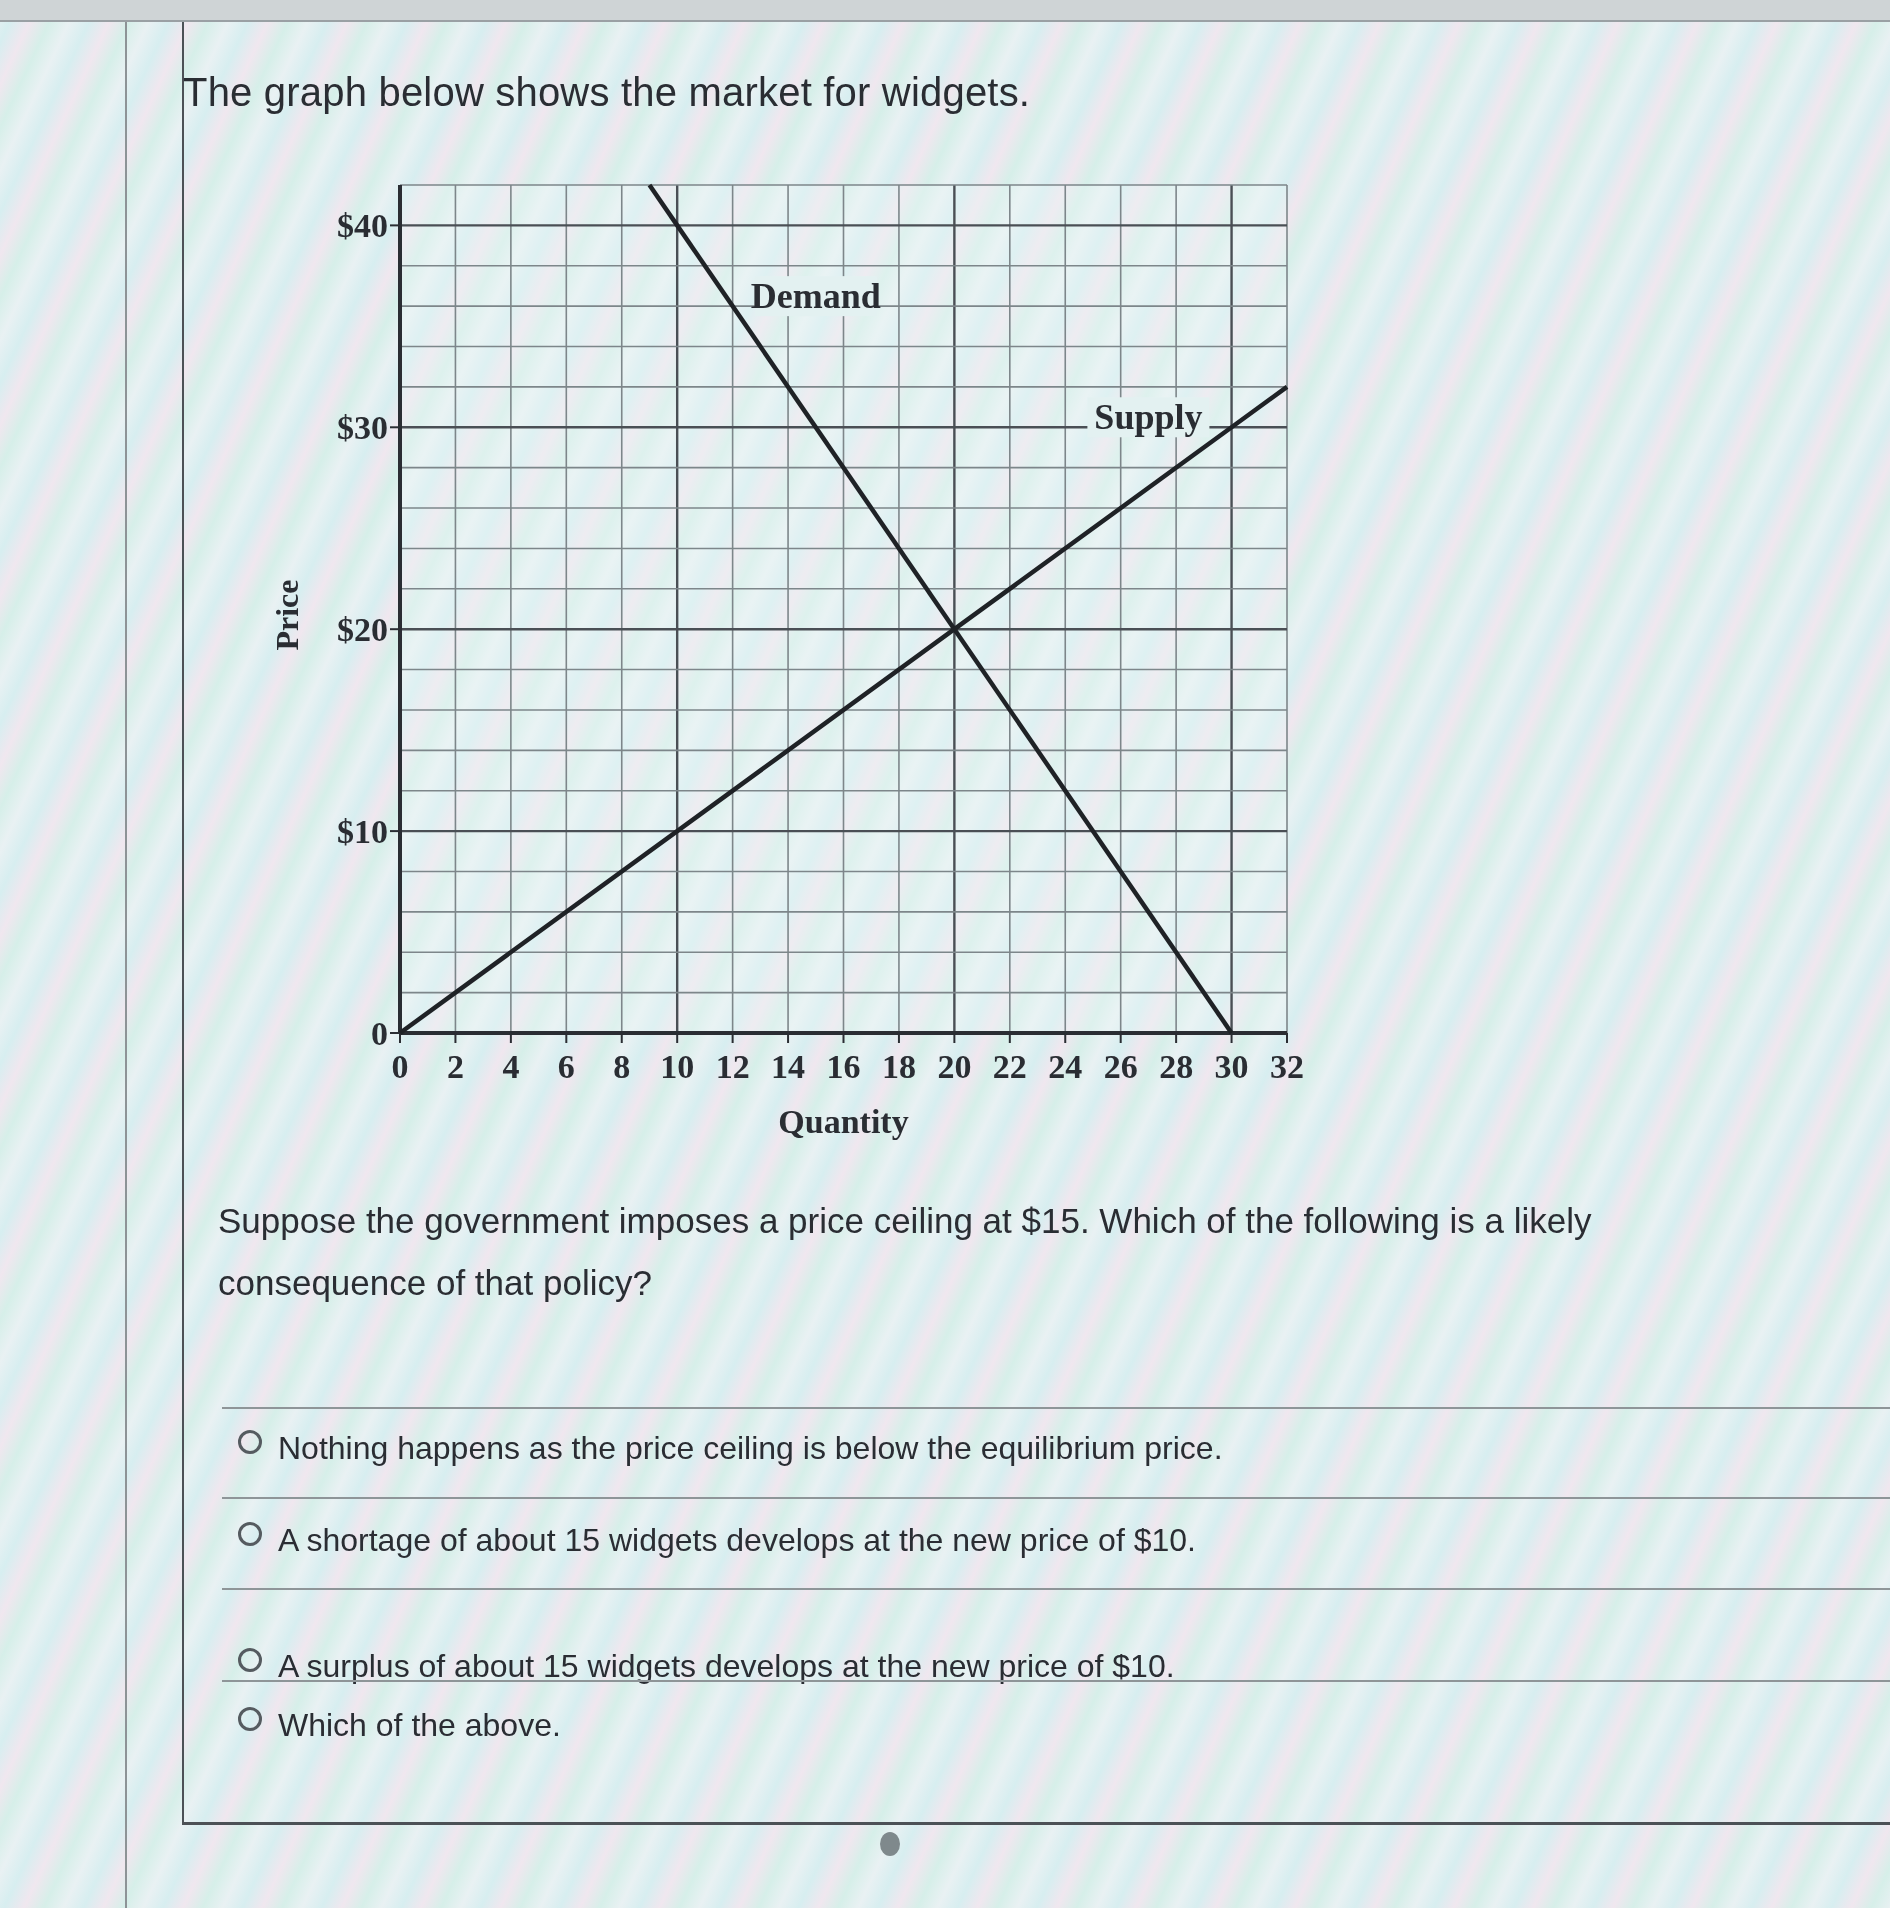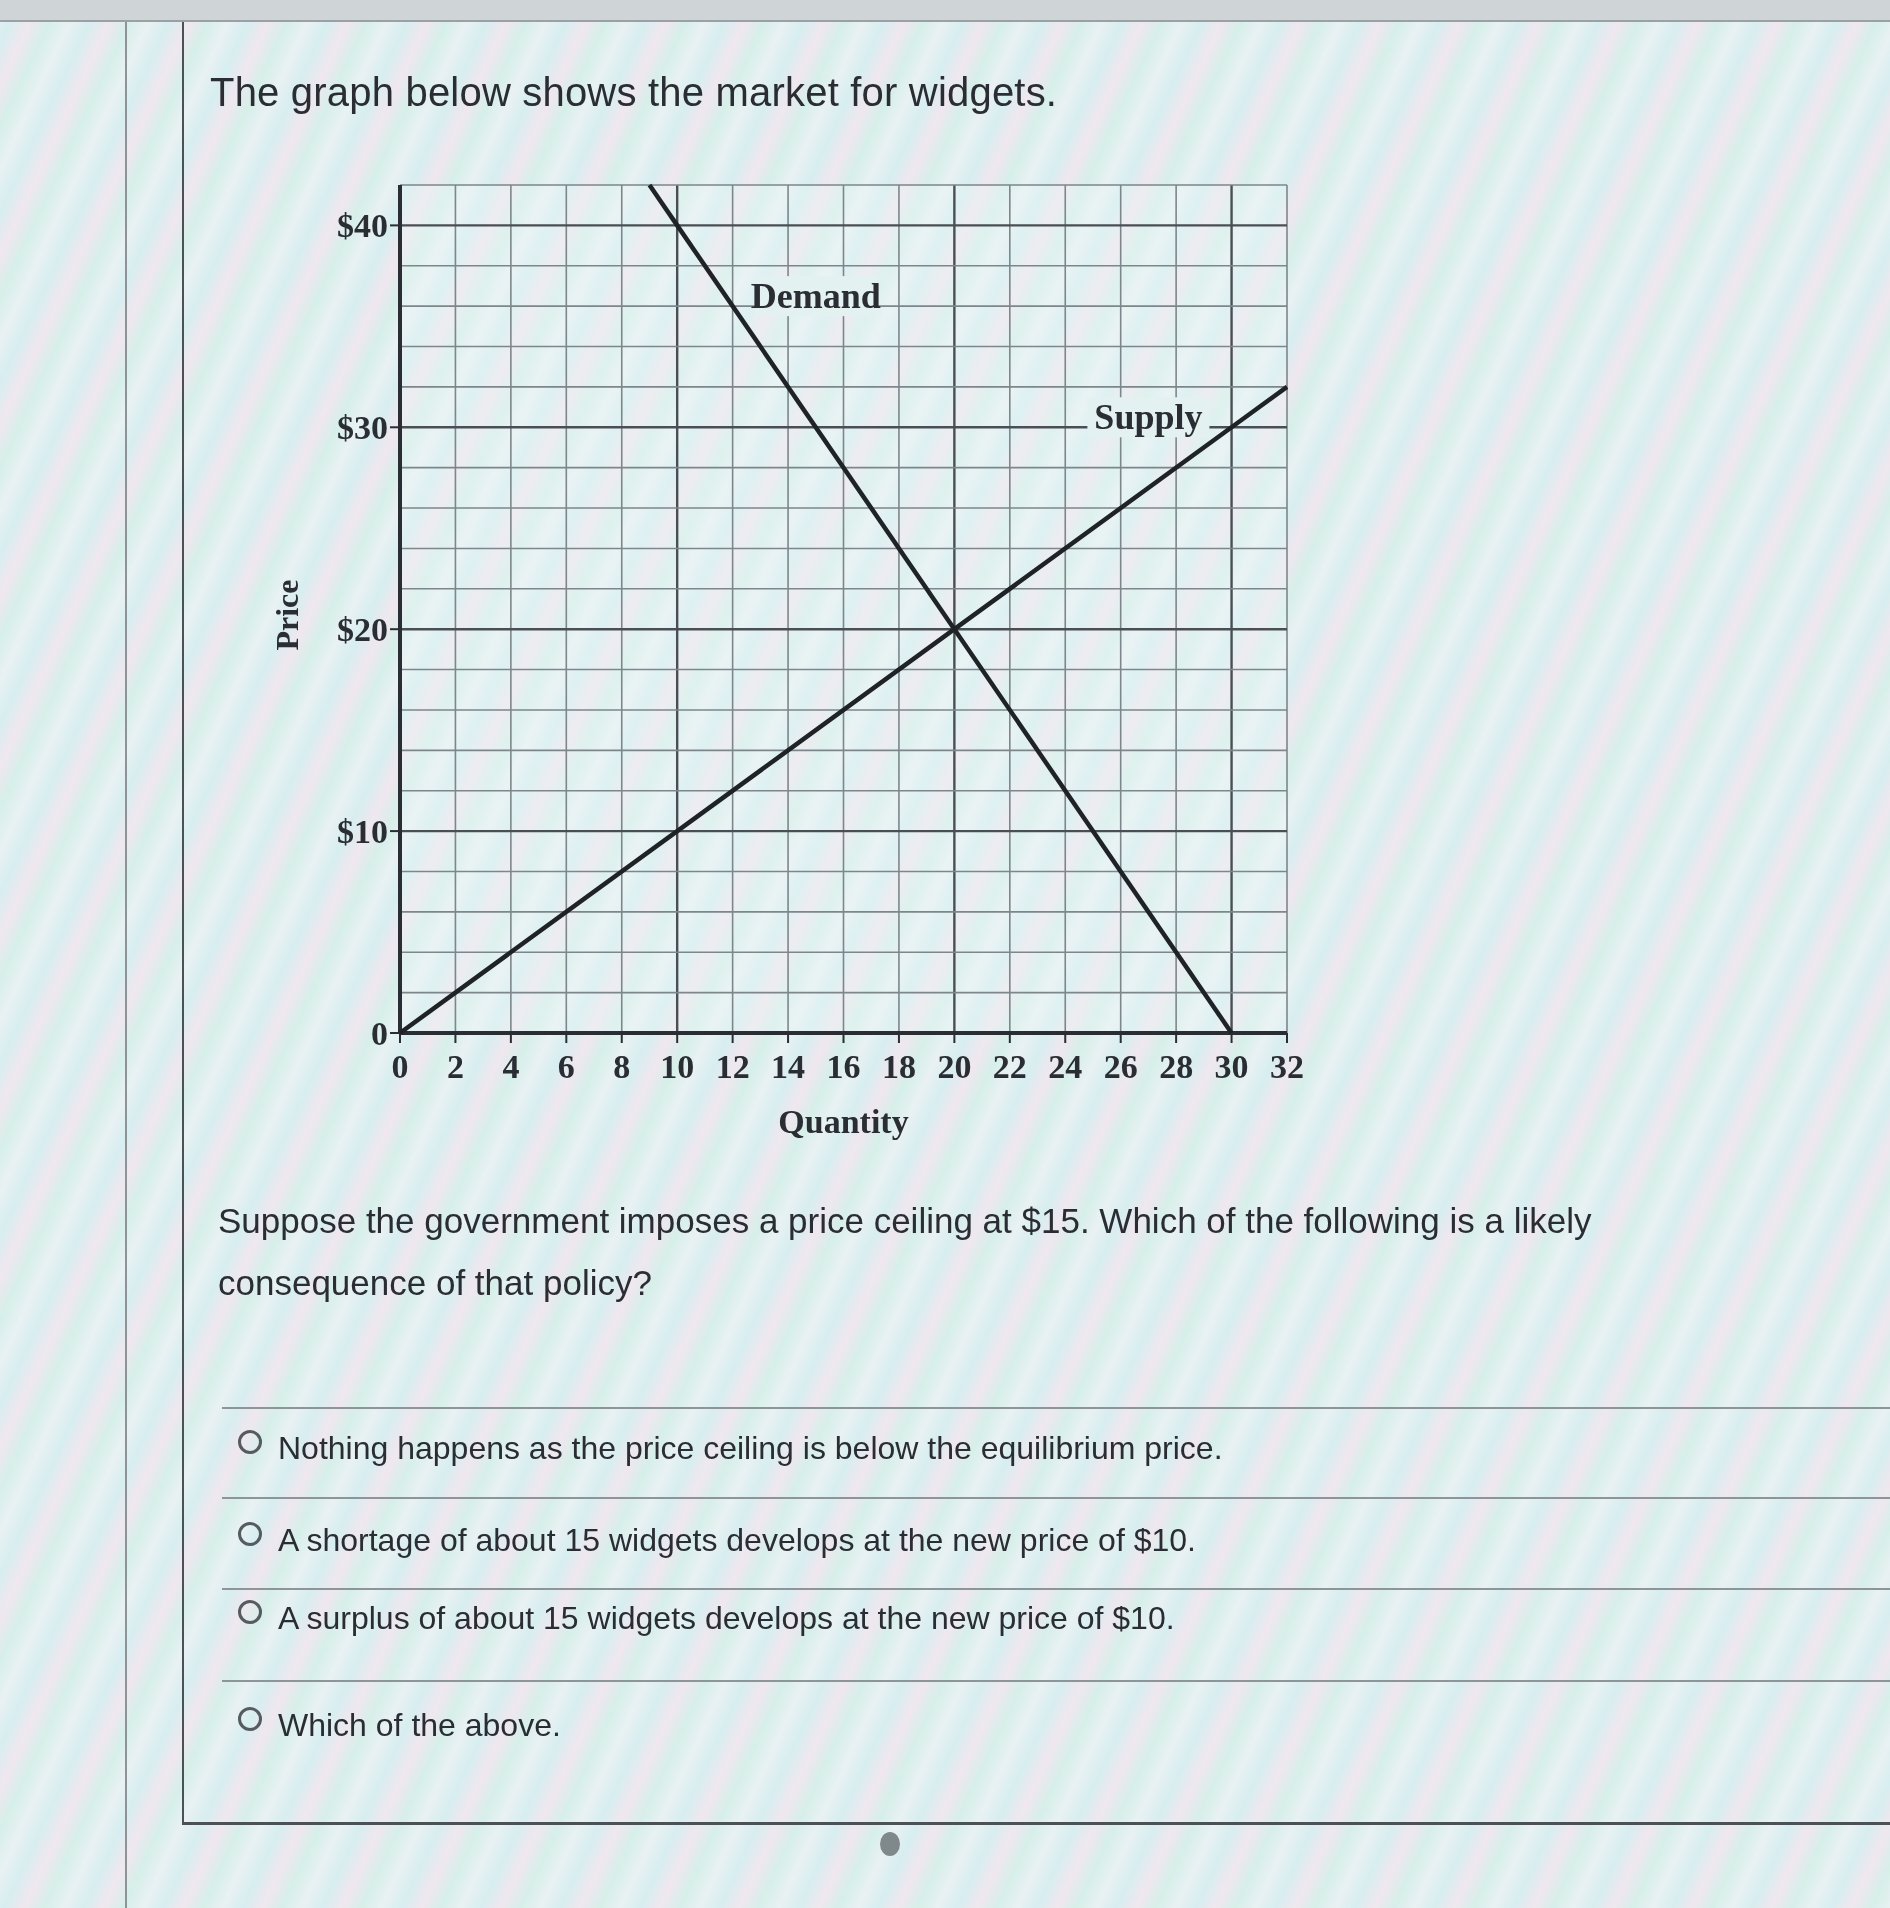--- a/index.html
+++ b/index.html
@@ -9,21 +9,21 @@
     font-family: "Liberation Sans", "DejaVu Sans", sans-serif;
     color:#2a2d33;
   }
   .topband { position:absolute; left:0; top:0; width:1890px; height:20px; background:#cfd4d6; border-bottom:2px solid #9aa0a4; }
   .leftrule { position:absolute; left:125px; top:22px; width:2px; height:1886px; background:#8d9396; }
   .card {
     position:absolute; left:182px; top:22px; width:1708px; height:1803px;
     border-left:2px solid #4c5156; border-bottom:3px solid #4c5156;
     box-sizing:border-box;
   }
-  .title { position:absolute; left:183px; top:70px; font-size:40px; letter-spacing:0.2px;margin-left:27px; }
+  .title { position:absolute; left:183px; top:70px; font-size:40px; letter-spacing:0.2px; }
   .chart { position:absolute; left:0; top:0; }
   .chart text { font-family:"Liberation Serif","DejaVu Serif",serif; font-weight:bold; fill:#2a2d33; }
   .question { position:absolute; left:218px; top:1190px; width:1580px; font-size:35px; line-height:62px; }
   .divider { position:absolute; left:222px; right:0; height:2px; background:#8e9598; }
   .option { position:absolute; left:238px; display:flex; font-size:32px; cursor:pointer; }
   .radio { width:24px; height:24px; border:3px solid #555b60; border-radius:50%; margin-right:16px; box-sizing:border-box; background:transparent; }
   .dot { position:absolute; left:880px; top:1832px; width:20px; height:24px; border-radius:50%; background:#7f898c; }
 </style>
 </head>
 <body>
@@ -137,21 +137,21 @@
 <div class="option" style="top:1430px">
   <span class="radio"></span>
   <span>Nothing happens as the price ceiling is below the equilibrium price.</span>
 </div>
 <div class="divider" style="top:1497px"></div>
 <div class="option" style="top:1522px">
   <span class="radio"></span>
   <span>A shortage of about 15 widgets develops at the new price of $10.</span>
 </div>
 <div class="divider" style="top:1588px"></div>
-<div class="option" style="top:1600px">
+<div class="option" style="top:1648px">
   <span class="radio"></span>
   <span>A surplus of about 15 widgets develops at the new price of $10.</span>
 </div>
 <div class="divider" style="top:1680px"></div>
 <div class="option" style="top:1707px">
   <span class="radio"></span>
   <span>Which of the above.</span>
 </div>
 
 <div class="dot"></div>

